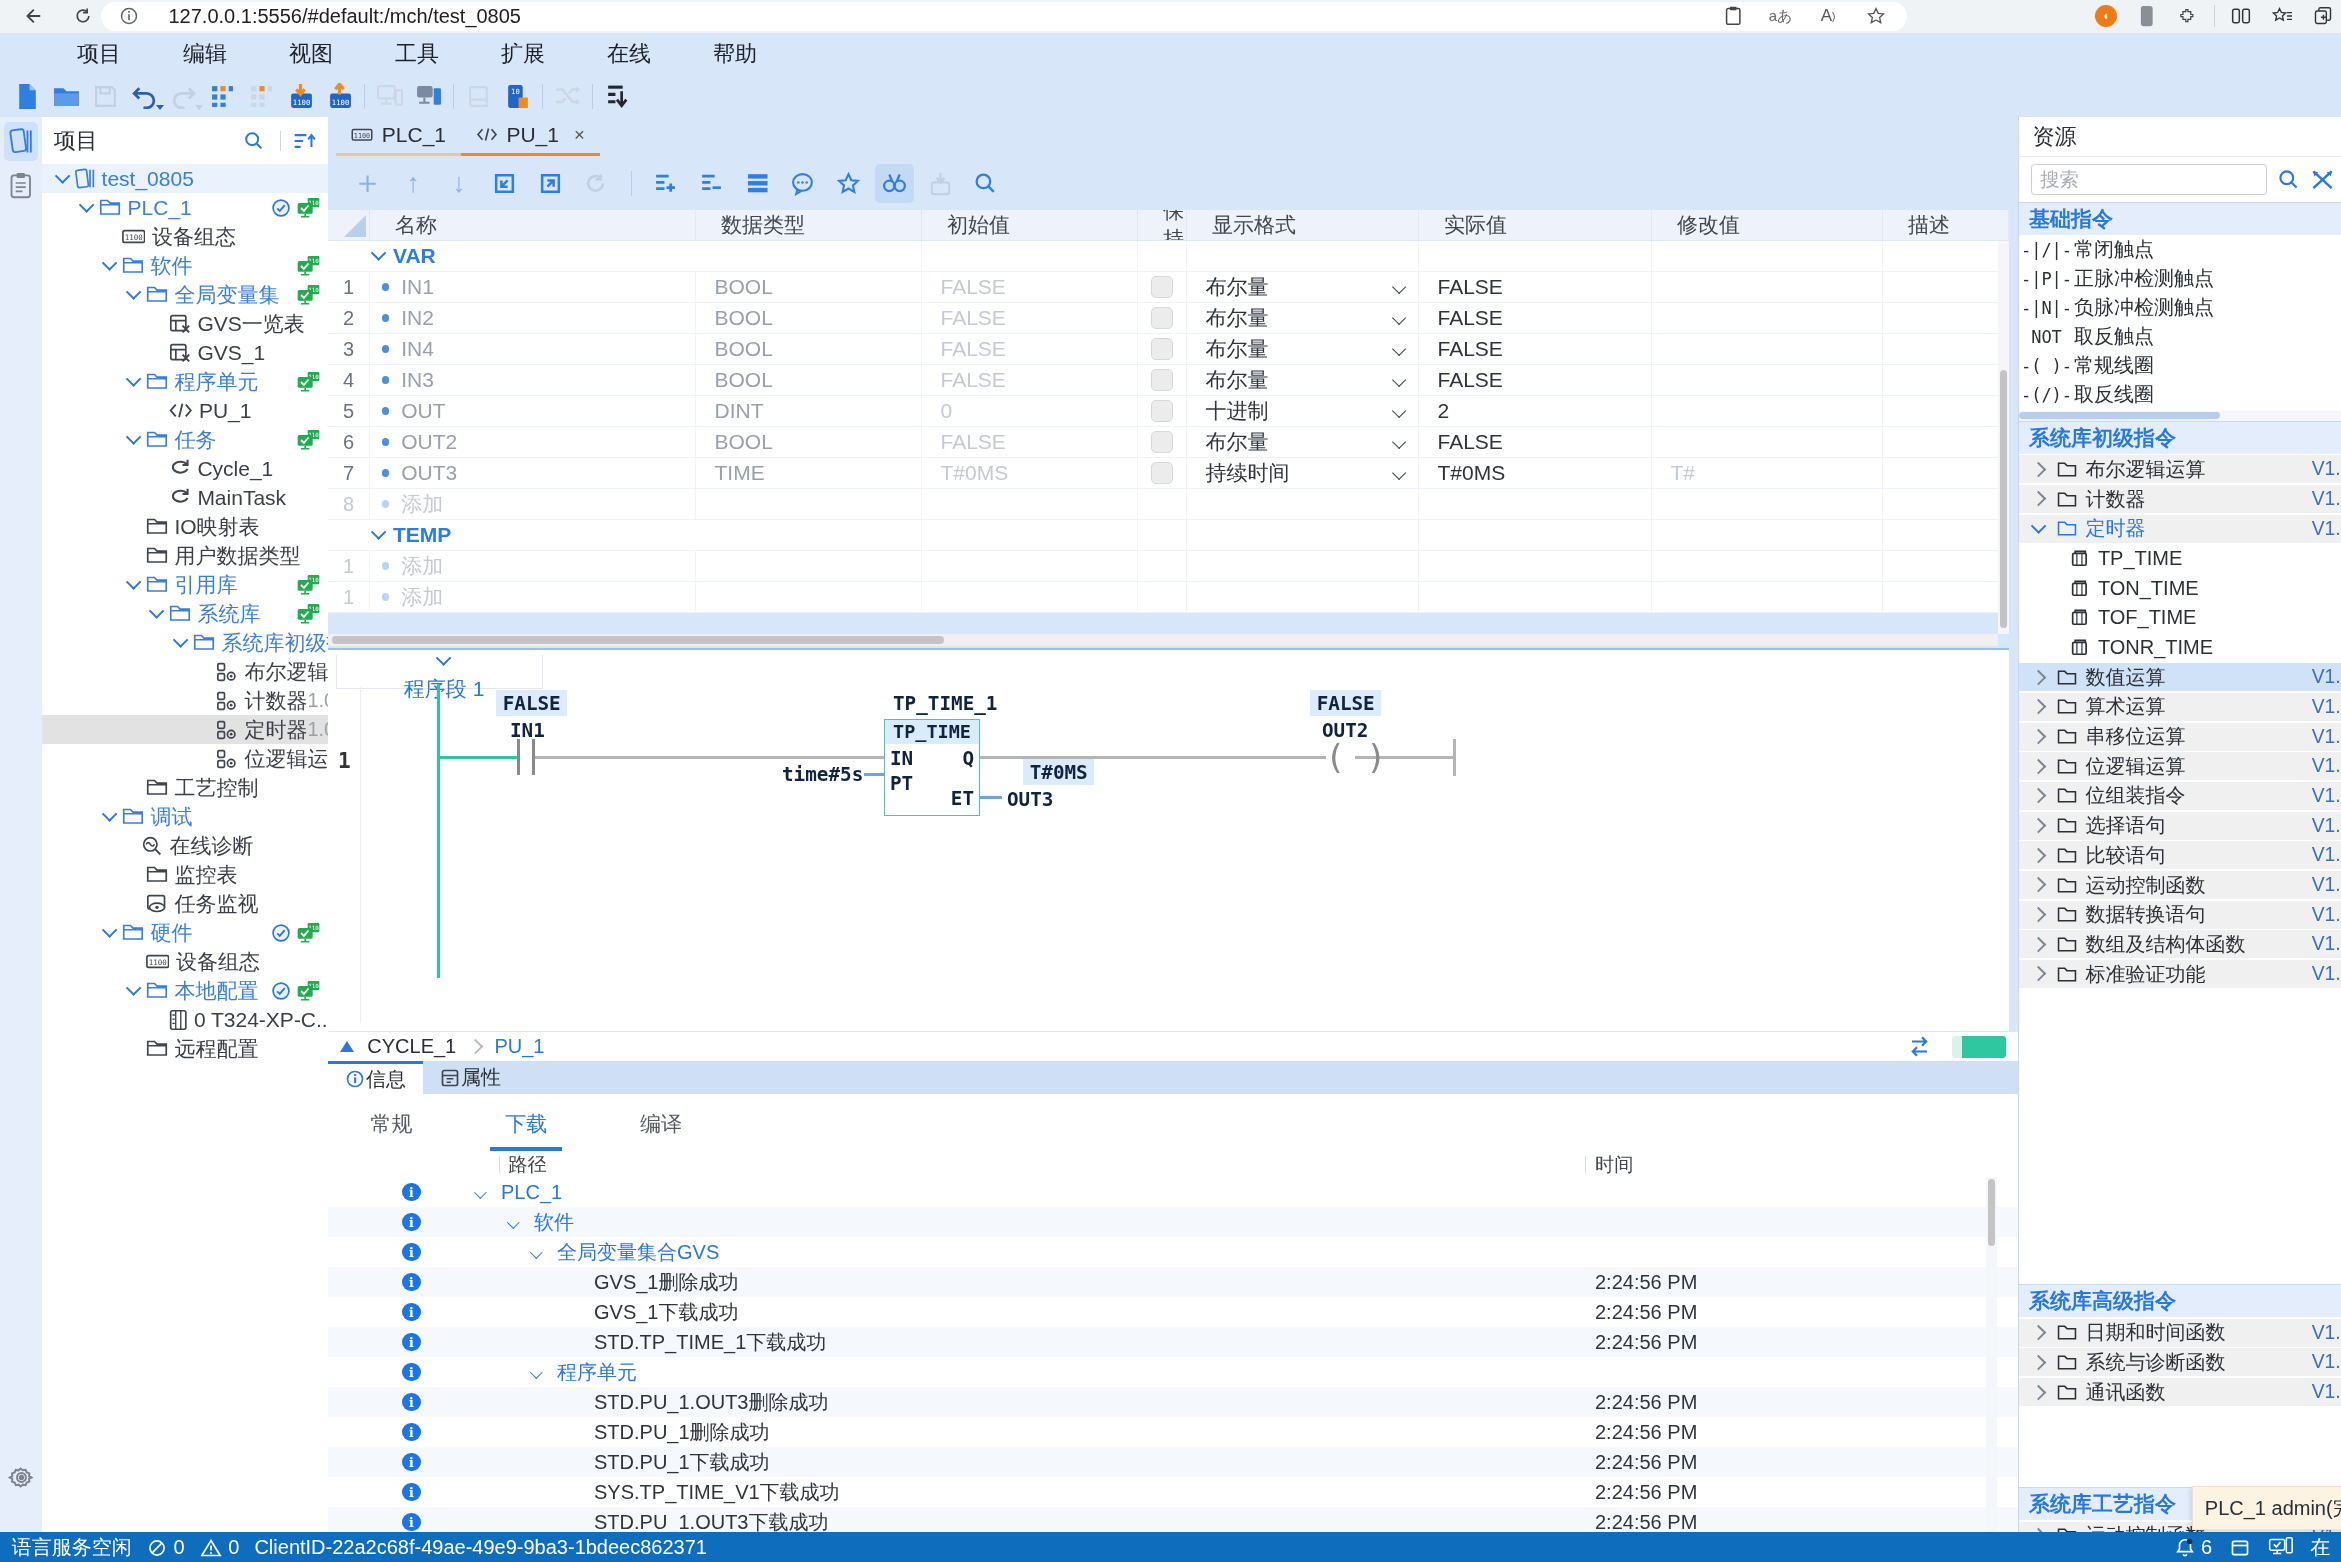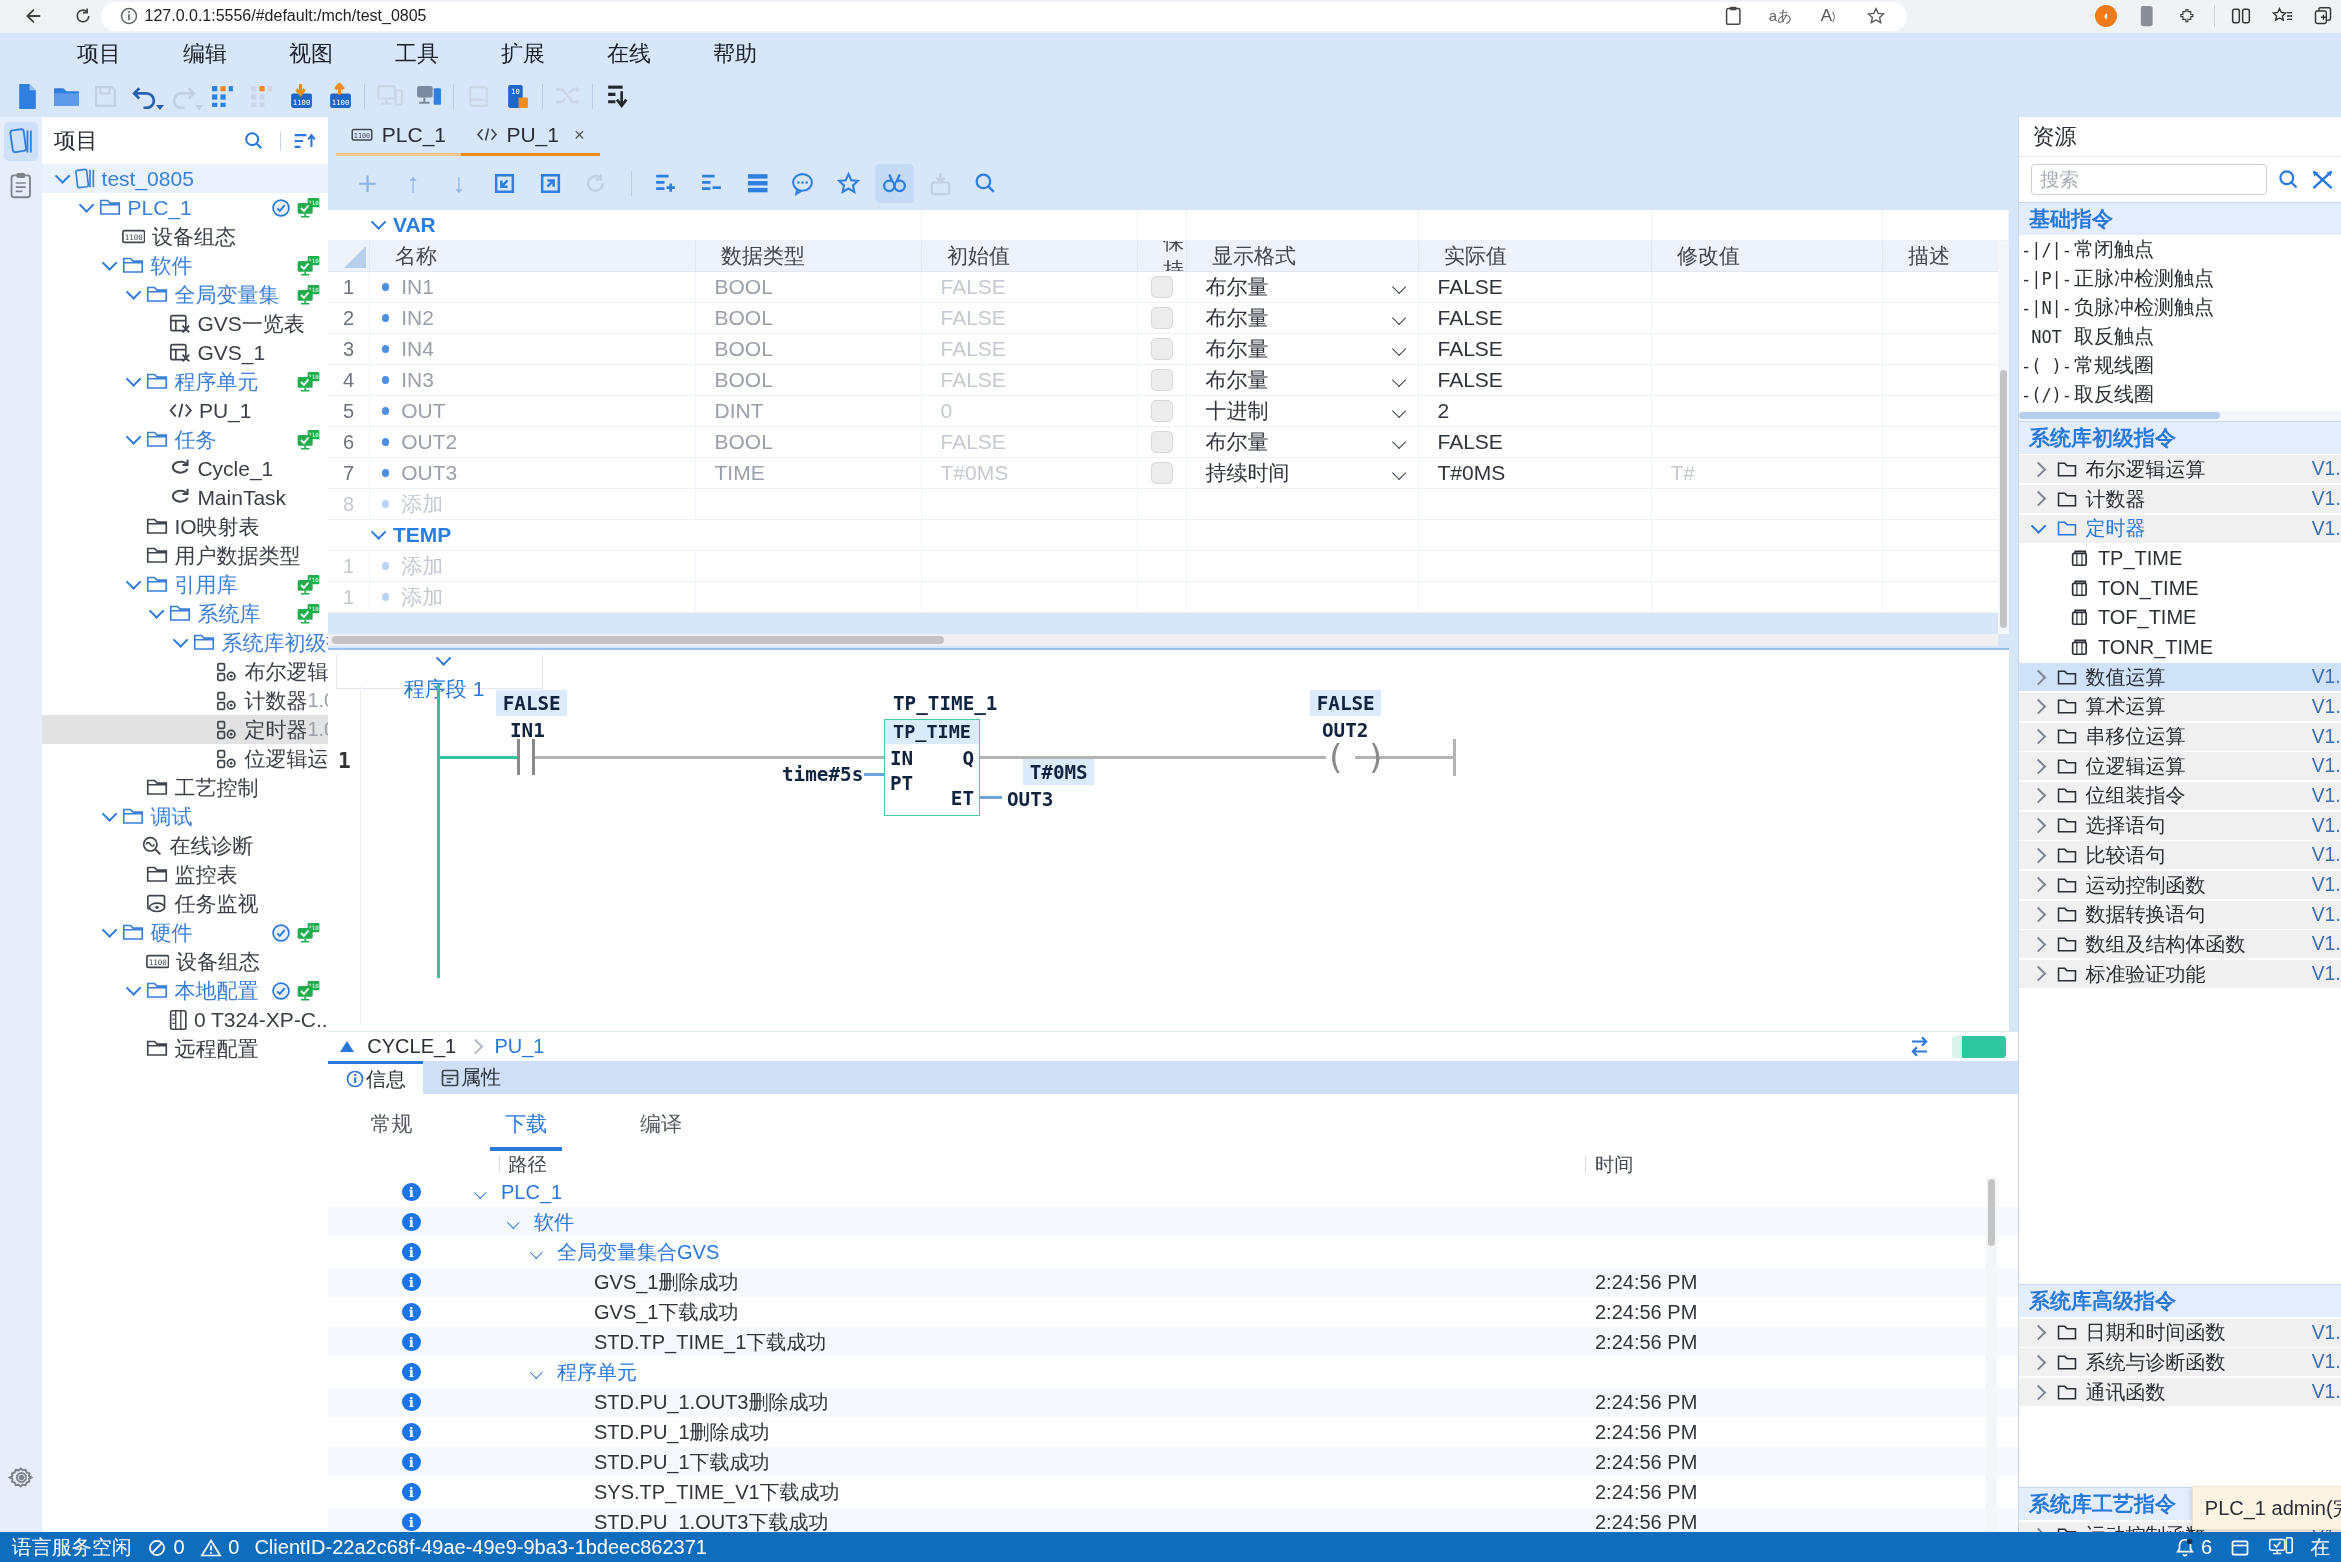--- a/index.html
+++ b/index.html
@@ -5,21 +5,21 @@
   html,body{margin:0;padding:0;}
   body{width:2342px;height:1563px;position:relative;overflow:hidden;
        font-family:"Liberation Sans","DejaVu Sans",sans-serif;color:#3a3f47;background:#d8e6f9;}
   .abs{position:absolute;}
   .mono{font-family:"DejaVu Sans Mono",monospace;}
   
   #browserbar{left:0;top:0;width:2342px;height:33px;background:#eff3f6;}
   #urlpill{position:absolute;left:101px;top:1.7px;width:1806px;height:29px;background:#fff;border-radius:15px;display:flex;align-items:center;}
   .bicon{width:29px;height:29px;display:flex;align-items:center;justify-content:center;color:#444;font-size:17px;}
   #browserbar .nav{position:absolute;top:1.7px;display:flex;align-items:center;}
-  .urltext{font-size:16px;color:#202124;margin-left:1px;}
+  .urltext{font-size:20px;color:#202124;margin-left:25px;}
   .br-right{position:absolute;right:5px;top:1.7px;display:flex;align-items:center;gap:11.8px;}
   
   #menubar{left:0;top:33px;width:2342px;height:42px;background:#d8e6f9;display:flex;align-items:center;padding-left:77px;gap:62px;box-sizing:border-box;}
   .menuitem{font-size:22px;color:#1d2129;cursor:default;}
   
   #maintoolbar{left:0;top:75px;width:2342px;height:42px;background:#d8e6f9;display:flex;align-items:center;padding-left:8.4px;box-sizing:border-box;}
   .tbtn{width:39px;height:35px;display:flex;align-items:center;justify-content:center;border-radius:3.4px;position:relative;}
   .tsep{width:0.8px;height:25px;background:#b9cce8;margin:0 5px;}
   
   #leftstrip{left:0;top:117px;width:42px;height:1415px;background:#e7eefb;border-right:0.8px solid #ccd9ee;}
@@ -884,46 +884,46 @@
       </span>
       <span class="ebtn">
         <svg width="25" height="25" viewBox="0 0 24 24">
           <circle cx="10" cy="10" r="6.5" stroke="#2f7fe0" stroke-width="2.2" fill="none"></circle>
           <path d="M15 15 l5 5" stroke="#2f7fe0" stroke-width="2.2"></path>
         </svg>
       </span>
     </div>
 
   <div id="vartable">
-      <div class="vrow">
-        <div style="border-right:none;"></div>
-        <div style="border-right:none;">
-          <span class="chev down" style="margin-left:3.4px;"></span>
-          <span class="grouplbl">VAR</span>
-        </div>
-        <div></div>
-        <div></div>
-        <div></div>
-        <div></div>
-        <div></div>
-        <div></div>
-        <div></div>
-      </div>
       <div class="vrow vhead">
   <div style="padding-left:0;">
           <span class="corner"></span>
         </div>
   <div>名称</div>
         <div>数据类型</div>
         <div>初始值</div>
         <div>保持</div>
         <div>显示格式</div>
         <div>实际值</div>
         <div>修改值</div>
         <div>描述</div>
+      </div>
+      <div class="vrow">
+        <div style="border-right:none;"></div>
+        <div style="border-right:none;">
+          <span class="chev down" style="margin-left:3.4px;"></span>
+          <span class="grouplbl">VAR</span>
+        </div>
+        <div></div>
+        <div></div>
+        <div></div>
+        <div></div>
+        <div></div>
+        <div></div>
+        <div></div>
       </div>
       <div class="vrow">
       <div class="cnum">1</div>
       <div class="cname">
           <span class="dot"></span>
           <span class="gtxt">IN1</span>
         </div>
       <div class="cpad gtxt">BOOL</div>
       <div class="cpad ltxt">FALSE</div>
       <div>

